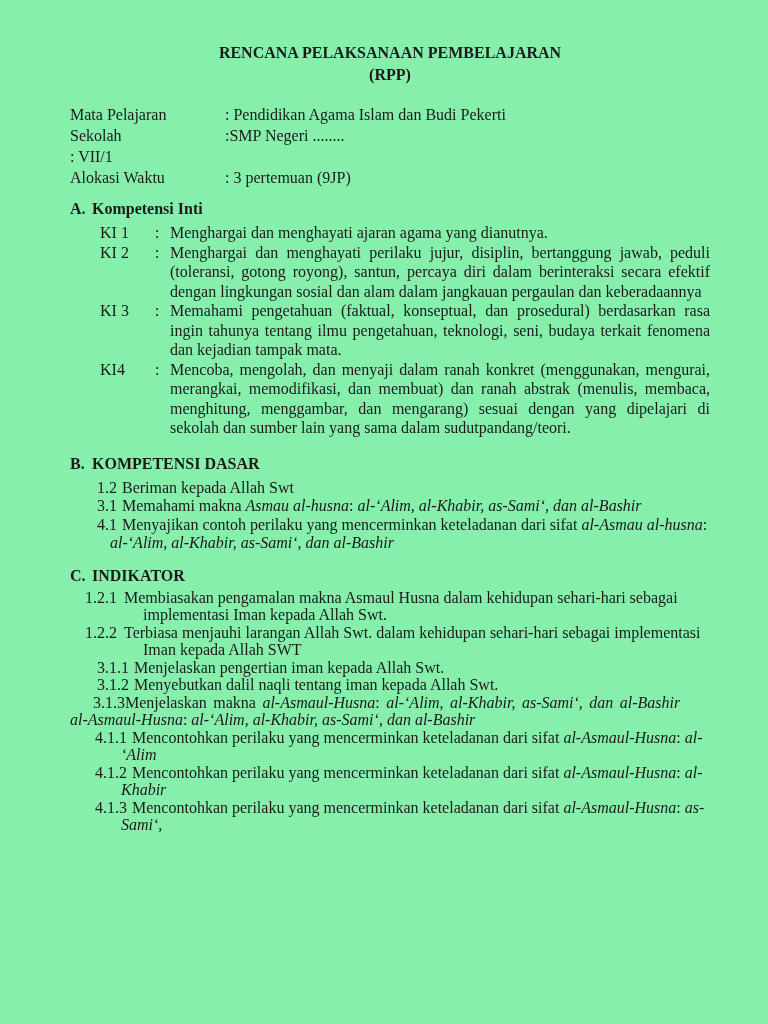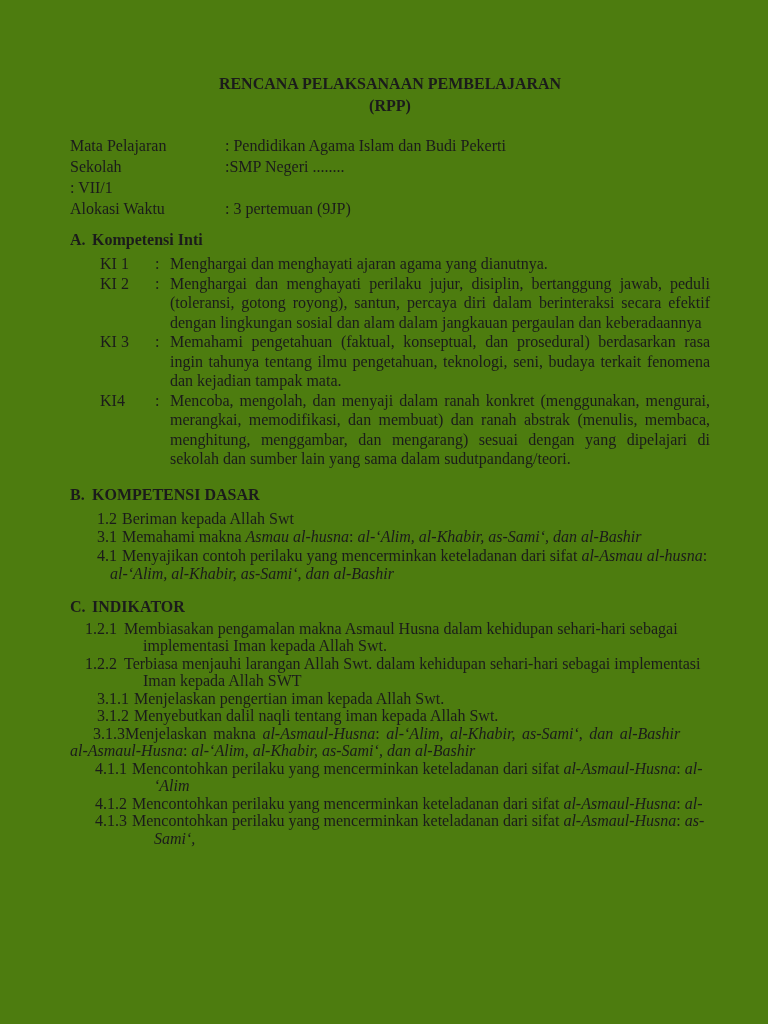--- a/index.html
+++ b/index.html
@@ -1,26 +1,26 @@
 <!DOCTYPE html>
 <html><head>
 <meta charset="utf-8">
 <style>
   html, body { margin:0; padding:0; background:#e9e9e9; }
   .page {
     position: relative;
     width: 768px;
     height: 1024px;
     margin: 0;
-    background: #4d7c0f;
+    background: #86efac;
     color: #1b1b1b;
     font-family: "Liberation Serif", "DejaVu Serif", serif;
     font-size: 16px;
     box-sizing: border-box;
-    padding: 73px 58px 0 70px;
+    padding: 42px 58px 0 70px;
     overflow: hidden;
   }
   .title-block { text-align: center; line-height: 22px; }
   .doc-title, .doc-subtitle { font-weight: bold; font-size: 16px; }
 
   .meta { margin-top: 18px; }
   .meta-row { display: flex; line-height: 21px; }
   .meta-label { width: 155px; flex: 0 0 155px; }
   .meta-value { flex: 1; }
 
@@ -44,21 +44,21 @@
   .num { margin-right: 5px; }
 
   
   .sec-c { margin-top: 13px; }
   .c-items { margin-top: 3px; }
   .c-line { line-height: 17.5px; white-space: nowrap; }
   .ml15 { margin-left: 15px; }
   .ml23 { margin-left: 23px; }
   .ml25 { margin-left: 25px; }
   .ml27 { margin-left: 27px; }
-  .ml60 { margin-left: 84px; }
+  .ml60 { margin-left: 51px; }
   .ml73 { margin-left: 73px; }
   .num7 { margin-right: 7px; }
   .num0 { margin-right: 0; }
   .stretched { word-spacing: 2.5px; }
   i { font-style: italic; }
 </style>
 </head>
 <body>
 
 <div class="page">
@@ -175,20 +175,23 @@
       <div class="c-line ml25">
         <span class="num">4.1.1</span><span>Mencontohkan perilaku yang mencerminkan keteladanan dari sifat </span><i>al-Asmaul-Husna</i><span>: </span><i>al-</i>
       </div>
       <div class="c-line ml60">
         <i>‘Alim</i>
       </div>
 
       <div class="c-line ml25">
         <span class="num">4.1.2</span><span>Mencontohkan perilaku yang mencerminkan keteladanan dari sifat </span><i>al-Asmaul-Husna</i><span>: </span><i>al-</i>
       </div>
+      <div class="c-line ml60">
+        <i>Khabir</i>
+      </div>
 
       <div class="c-line ml25">
         <span class="num">4.1.3</span><span>Mencontohkan perilaku yang mencerminkan keteladanan dari sifat </span><i>al-Asmaul-Husna</i><span>: </span><i>as-</i>
       </div>
       <div class="c-line ml60">
         <i>Sami‘,</i>
       </div>
 
     </div>
   </section>

